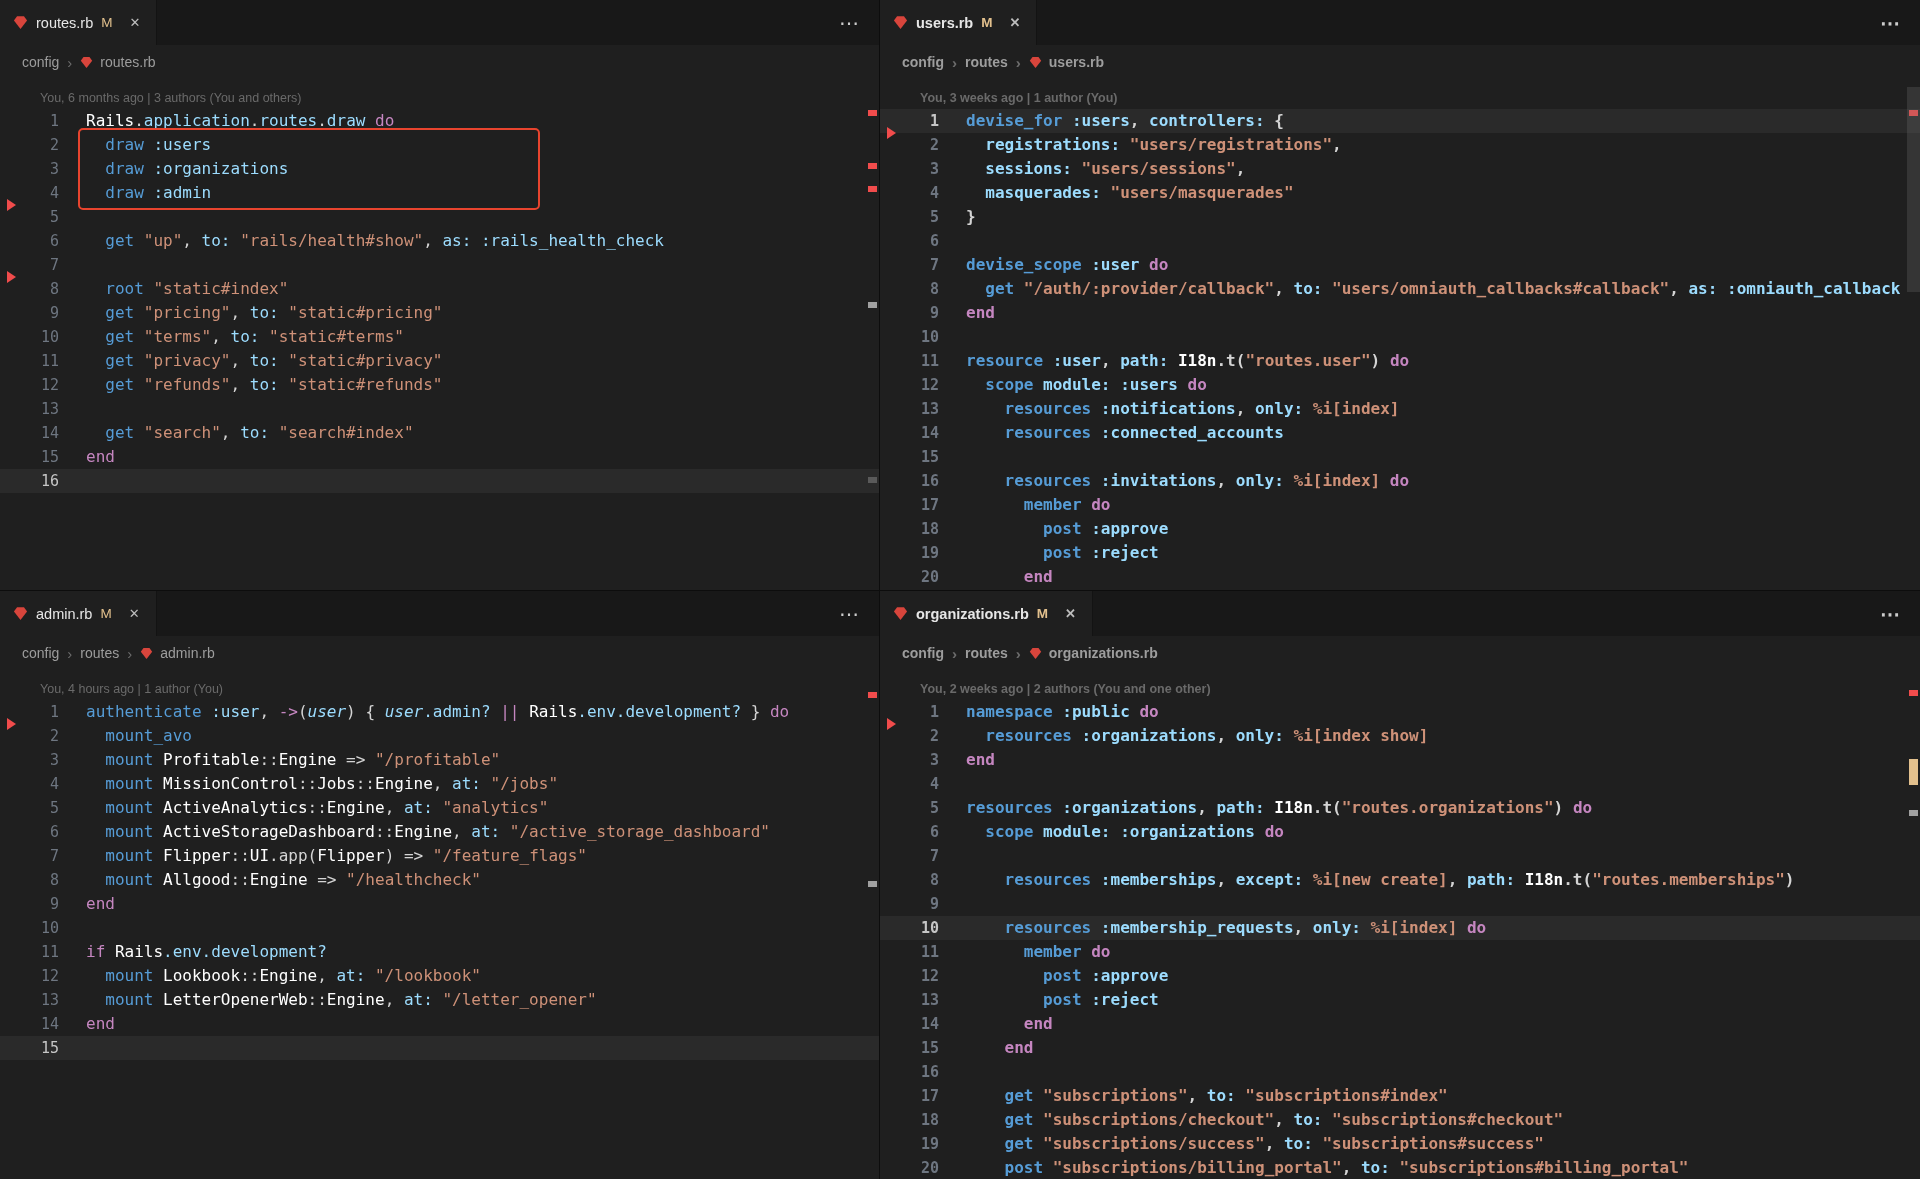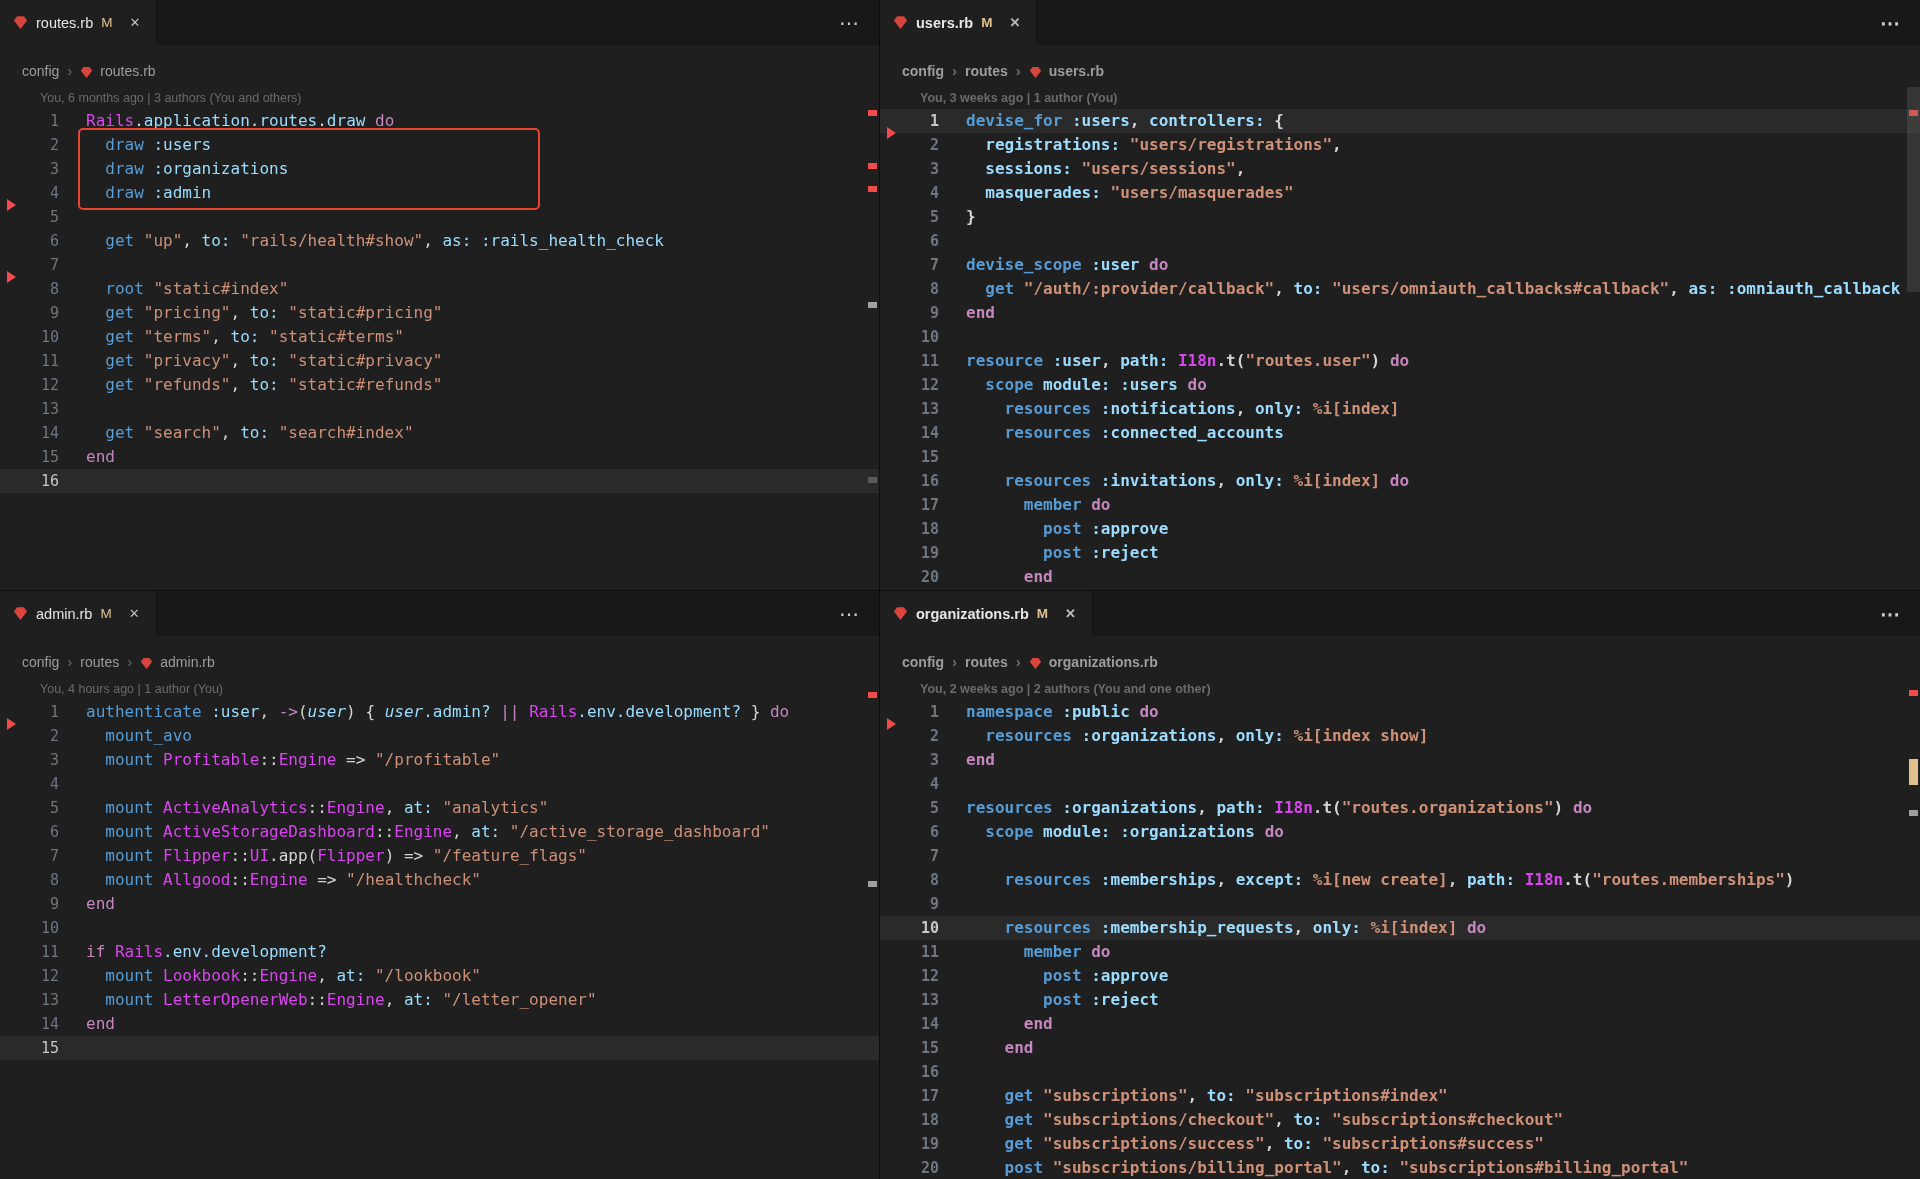--- a/index.html
+++ b/index.html
@@ -15,41 +15,41 @@
             justify-content:space-between; }
   .tab { display:flex; align-items:center; gap:8px; padding:0 13px; background:#1f1f1f;
          border-right:1px solid #131313; font-size:14.5px; color:#e6e6e6; cursor:pointer; }
   .gem { width:15px; height:15px; flex:0 0 15px; }
   .gem path { fill:#d8453c; }
   .gem.sm { width:13px; height:13px; flex:0 0 13px; }
   .git-m { color:#e2c08d; font-size:13.5px; }
   .close { color:#bdbdbd; font-size:13px; margin-left:6px; padding:1px 3px; border-radius:4px; }
   .more { color:#cccccc; font-size:20px; padding:0 20px; display:flex; align-items:center; cursor:pointer; }
 
-  .breadcrumb { height:34px; display:flex; align-items:flex-end; gap:7px; padding-left:22px;
+  .breadcrumb { height:34px; display:flex; align-items:center; gap:7px; padding-left:22px;
                 font-size:14px; color:#9d9d9d; }
   .crumb { cursor:pointer; }
   .crumb-sep { color:#6c6c6c; font-size:15px; padding:0 1px; }
 
   .editor { position:relative; height:calc(100% - 79px); padding-top:8px; background:#1f1f1f; }
   .blame { height:22px; line-height:22px; padding-left:40px; color:#6a6a6a; font-size:12.5px; }
 
   .line { display:flex; height:24px; line-height:24px; white-space:pre;
           font-family:"DejaVu Sans Mono", monospace; font-size:16px; }
   .line.active { background:#2a2a2a; }
   .lnum { flex:0 0 86px; width:86px; text-align:right; padding-right:27px;
           color:#6e7681; font-size:15px; }
   .line.active .lnum { color:#c6c6c6; }
   .code { white-space:pre; }
 
   .c-kw    { color:#c586c0; }
   .c-fn    { color:#569cd6; }
   .c-sym   { color:#9cdcfe; }
   .c-str   { color:#ce9178; }
-  .c-const { color:#d946ef; }
+  .c-const { color:#ffffff; }
   .c-pl    { color:#d4d4d4; }
   .c-var   { color:#9cdcfe; font-style:italic; }
 
   .gmark { position:absolute; left:7px; width:0; height:0;
            border-left:9px solid #f14c4c; border-top:6px solid transparent;
            border-bottom:6px solid transparent; }
   .ruler { position:absolute; right:0; top:0; width:14px; height:100%; }
   .rmark { position:absolute; right:2px; width:9px; height:6px; }
   .scrollbar-slider { position:absolute; right:0; width:13px; background:rgba(121,121,121,0.25); }
   .annotation { position:absolute; border:2.5px solid #e8442e; border-radius:5px;
@@ -188,21 +188,21 @@
           <path d="M4.3 1.2h7.4L15 5.8 8 14.8 1 5.8z"></path>
         </svg>
         <span class="crumb">admin.rb</span>
       </div>
     <div class="editor">
       <div class="blame">You, 4 hours ago | 1 author (You)</div>
       <div>
           <div class="line"><span class="lnum">1</span><span class="code"><span class="c-fn">authenticate </span><span class="c-sym">:user</span><span class="c-pl">, </span><span class="c-kw">-&gt;</span><span class="c-pl">(</span><span class="c-var">user</span><span class="c-pl">) { </span><span class="c-var">user</span><span class="c-sym">.admin? </span><span class="c-kw">|| </span><span class="c-const">Rails</span><span class="c-sym">.env.development? </span><span class="c-pl">} </span><span class="c-kw">do</span></span></div>
           <div class="line"><span class="lnum">2</span><span class="code"><span class="c-fn">  mount_avo</span></span></div>
           <div class="line"><span class="lnum">3</span><span class="code"><span class="c-fn">  mount </span><span class="c-const">Profitable</span><span class="c-pl">::</span><span class="c-const">Engine</span><span class="c-pl"> =&gt; </span><span class="c-str">"/profitable"</span></span></div>
-          <div class="line"><span class="lnum">4</span></div>
+          <div class="line"><span class="lnum">4</span><span class="code"><span class="c-fn">  mount </span><span class="c-const">MissionControl</span><span class="c-pl">::</span><span class="c-const">Jobs</span><span class="c-pl">::</span><span class="c-const">Engine</span><span class="c-pl">, </span><span class="c-sym">at: </span><span class="c-str">"/jobs"</span></span></div>
           <div class="line"><span class="lnum">5</span><span class="code"><span class="c-fn">  mount </span><span class="c-const">ActiveAnalytics</span><span class="c-pl">::</span><span class="c-const">Engine</span><span class="c-pl">, </span><span class="c-sym">at: </span><span class="c-str">"analytics"</span></span></div>
           <div class="line"><span class="lnum">6</span><span class="code"><span class="c-fn">  mount </span><span class="c-const">ActiveStorageDashboard</span><span class="c-pl">::</span><span class="c-const">Engine</span><span class="c-pl">, </span><span class="c-sym">at: </span><span class="c-str">"/active_storage_dashboard"</span></span></div>
           <div class="line"><span class="lnum">7</span><span class="code"><span class="c-fn">  mount </span><span class="c-const">Flipper</span><span class="c-pl">::</span><span class="c-const">UI</span><span class="c-pl">.app(</span><span class="c-const">Flipper</span><span class="c-pl">) =&gt; </span><span class="c-str">"/feature_flags"</span></span></div>
           <div class="line"><span class="lnum">8</span><span class="code"><span class="c-fn">  mount </span><span class="c-const">Allgood</span><span class="c-pl">::</span><span class="c-const">Engine</span><span class="c-pl"> =&gt; </span><span class="c-str">"/healthcheck"</span></span></div>
           <div class="line"><span class="lnum">9</span><span class="code"><span class="c-kw">end</span></span></div>
           <div class="line"><span class="lnum">10</span><span class="code"></span></div>
           <div class="line"><span class="lnum">11</span><span class="code"><span class="c-kw">if </span><span class="c-const">Rails</span><span class="c-sym">.env.development?</span></span></div>
           <div class="line"><span class="lnum">12</span><span class="code"><span class="c-fn">  mount </span><span class="c-const">Lookbook</span><span class="c-pl">::</span><span class="c-const">Engine</span><span class="c-pl">, </span><span class="c-sym">at: </span><span class="c-str">"/lookbook"</span></span></div>
           <div class="line"><span class="lnum">13</span><span class="code"><span class="c-fn">  mount </span><span class="c-const">LetterOpenerWeb</span><span class="c-pl">::</span><span class="c-const">Engine</span><span class="c-pl">, </span><span class="c-sym">at: </span><span class="c-str">"/letter_opener"</span></span></div>
           <div class="line"><span class="lnum">14</span><span class="code"><span class="c-kw">end</span></span></div>

